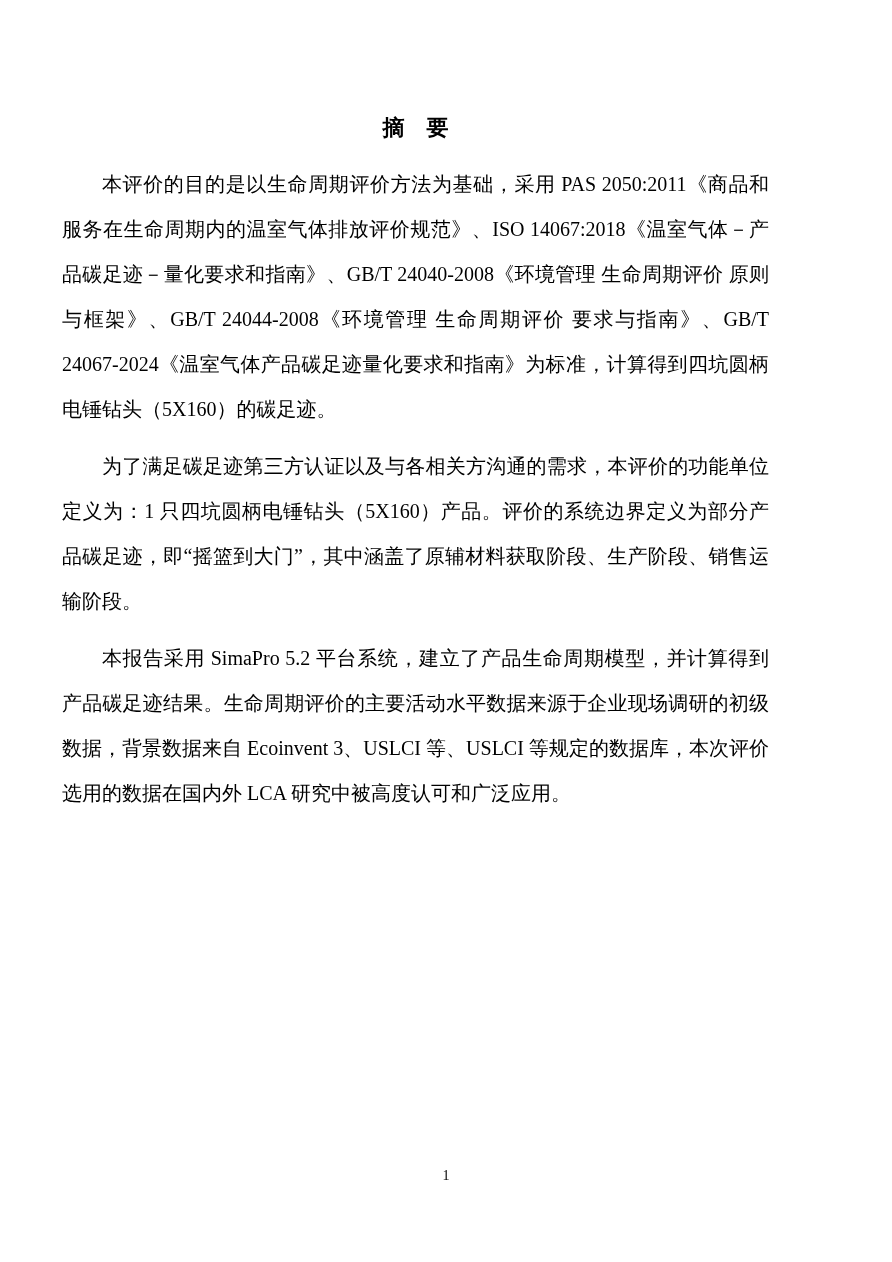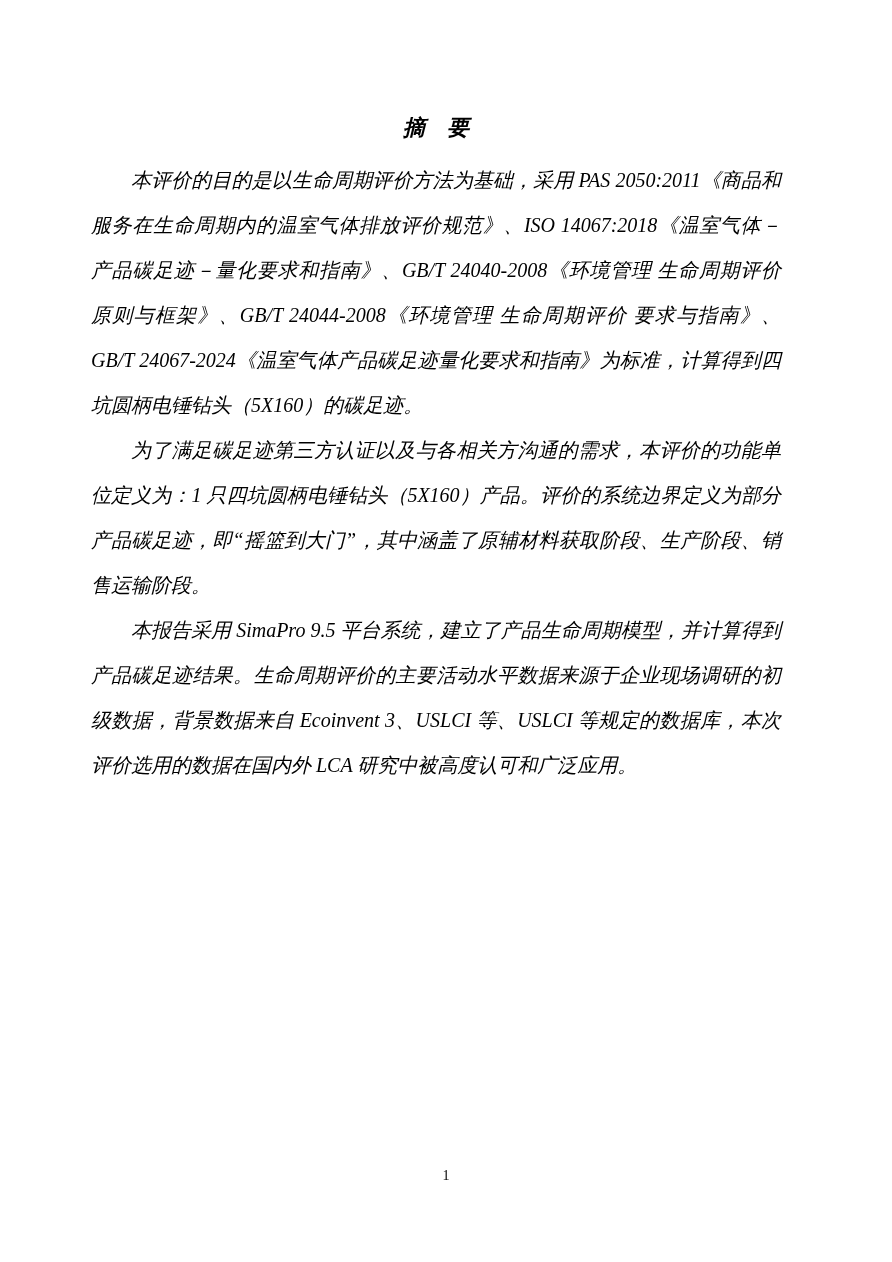--- a/index.html
+++ b/index.html
@@ -7,34 +7,33 @@
   body {
     width: 892px;
     height: 1262px;
     background: #ffffff;
     color: #000000;
     font-family: "Liberation Serif", "DejaVu Serif", serif;
     position: relative;
     overflow: hidden;
   }
   .content {
-    padding: 105px 111px 0 91px;
-    font-style: italic;
+    padding: 105px 111px 0 50px;
   }
   .doc-title {
     font-size: 22px;
     font-weight: 700;
     text-align: center;
     line-height: 45px;
     margin: 0 0 8px 0;
   }
   .para {
     font-size: 20px;
     line-height: 45px;
-    margin: 0;
+    margin: 12px;
     text-align: justify;
     text-justify: inter-character;
     text-indent: 2em;
     word-break: break-word;
   }
   .para.emphasis {
     font-weight: 700;
   }
   .page-footer {
     position: absolute;
@@ -51,16 +50,16 @@
 
 <div class="content">
   <h1 class="doc-title">摘　要</h1>
 
   <p class="para">本评价的目的是以生命周期评价方法为基础，采用 PAS 2050:2011《商品和服务在生命周期内的温室气体排放评价规范》、ISO 14067:2018《温室气体－产品碳足迹－量化要求和指南》、GB/T 24040-2008《环境管理 生命周期评价 原则与框架》、GB/T 24044-2008《环境管理 生命周期评价 要求与指南》、GB/T 24067-2024《温室气体产品碳足迹量化要求和指南》为标准，计算得到四坑圆柄电锤钻头（5X160）的碳足迹。</p>
 
   <p class="para">为了满足碳足迹第三方认证以及与各相关方沟通的需求，本评价的功能单位定义为：1 只四坑圆柄电锤钻头（5X160）产品。评价的系统边界定义为部分产品碳足迹，即“摇篮到大门”，其中涵盖了原辅材料获取阶段、生产阶段、销售运输阶段。</p>
 
 
 
-  <p class="para">本报告采用 SimaPro 9.5 平台系统，建立了产品生命周期模型，并计算得到产品碳足迹结果。生命周期评价的主要活动水平数据来源于企业现场调研的初级数据，背景数据来自 Ecoinvent 3、USLCI 等、USLCI 等规定的数据库，本次评价选用的数据在国内外 LCA 研究中被高度认可和广泛应用。</p>
+  <p class="para">本报告采用 SimaPro 5.2 平台系统，建立了产品生命周期模型，并计算得到产品碳足迹结果。生命周期评价的主要活动水平数据来源于企业现场调研的初级数据，背景数据来自 Ecoinvent 3、USLCI 等、USLCI 等规定的数据库，本次评价选用的数据在国内外 LCA 研究中被高度认可和广泛应用。</p>
 </div>
 
 <div class="page-footer">1</div>
 
 </body></html>

